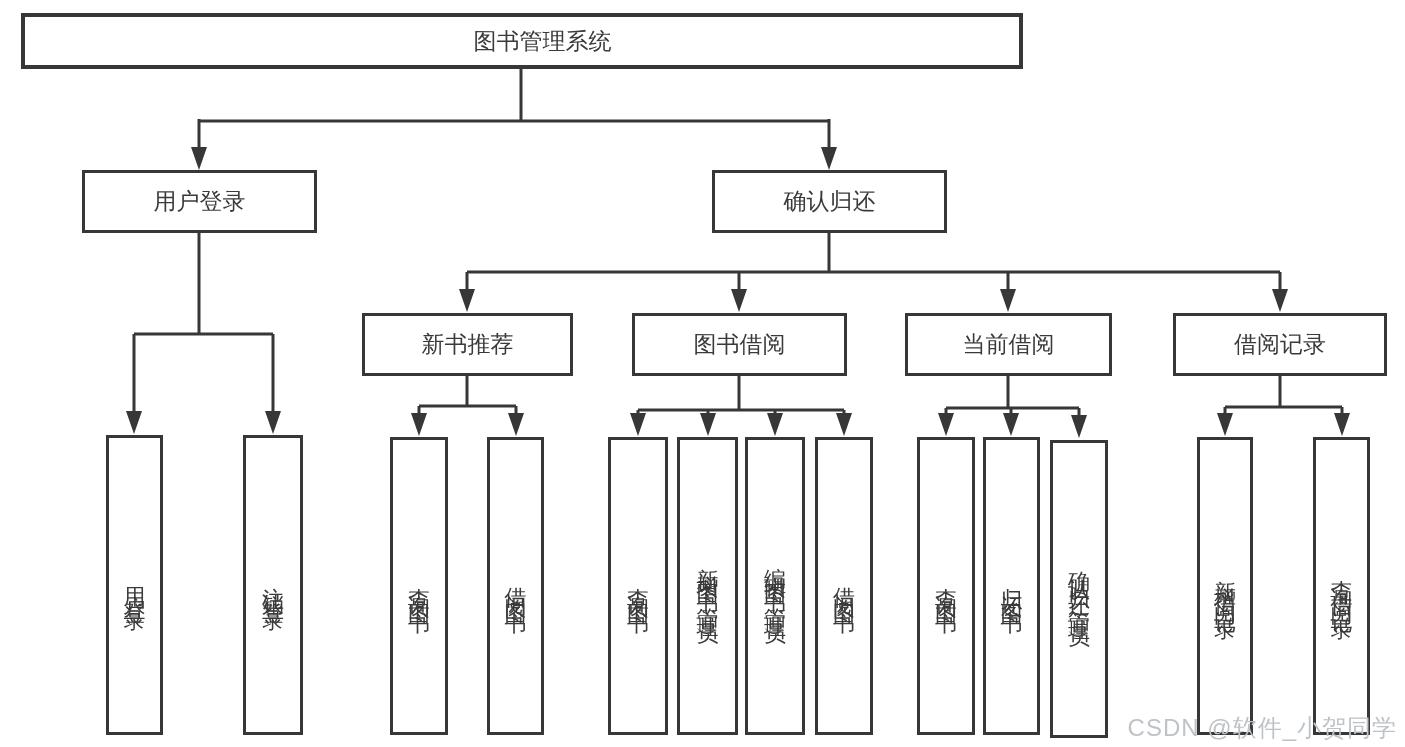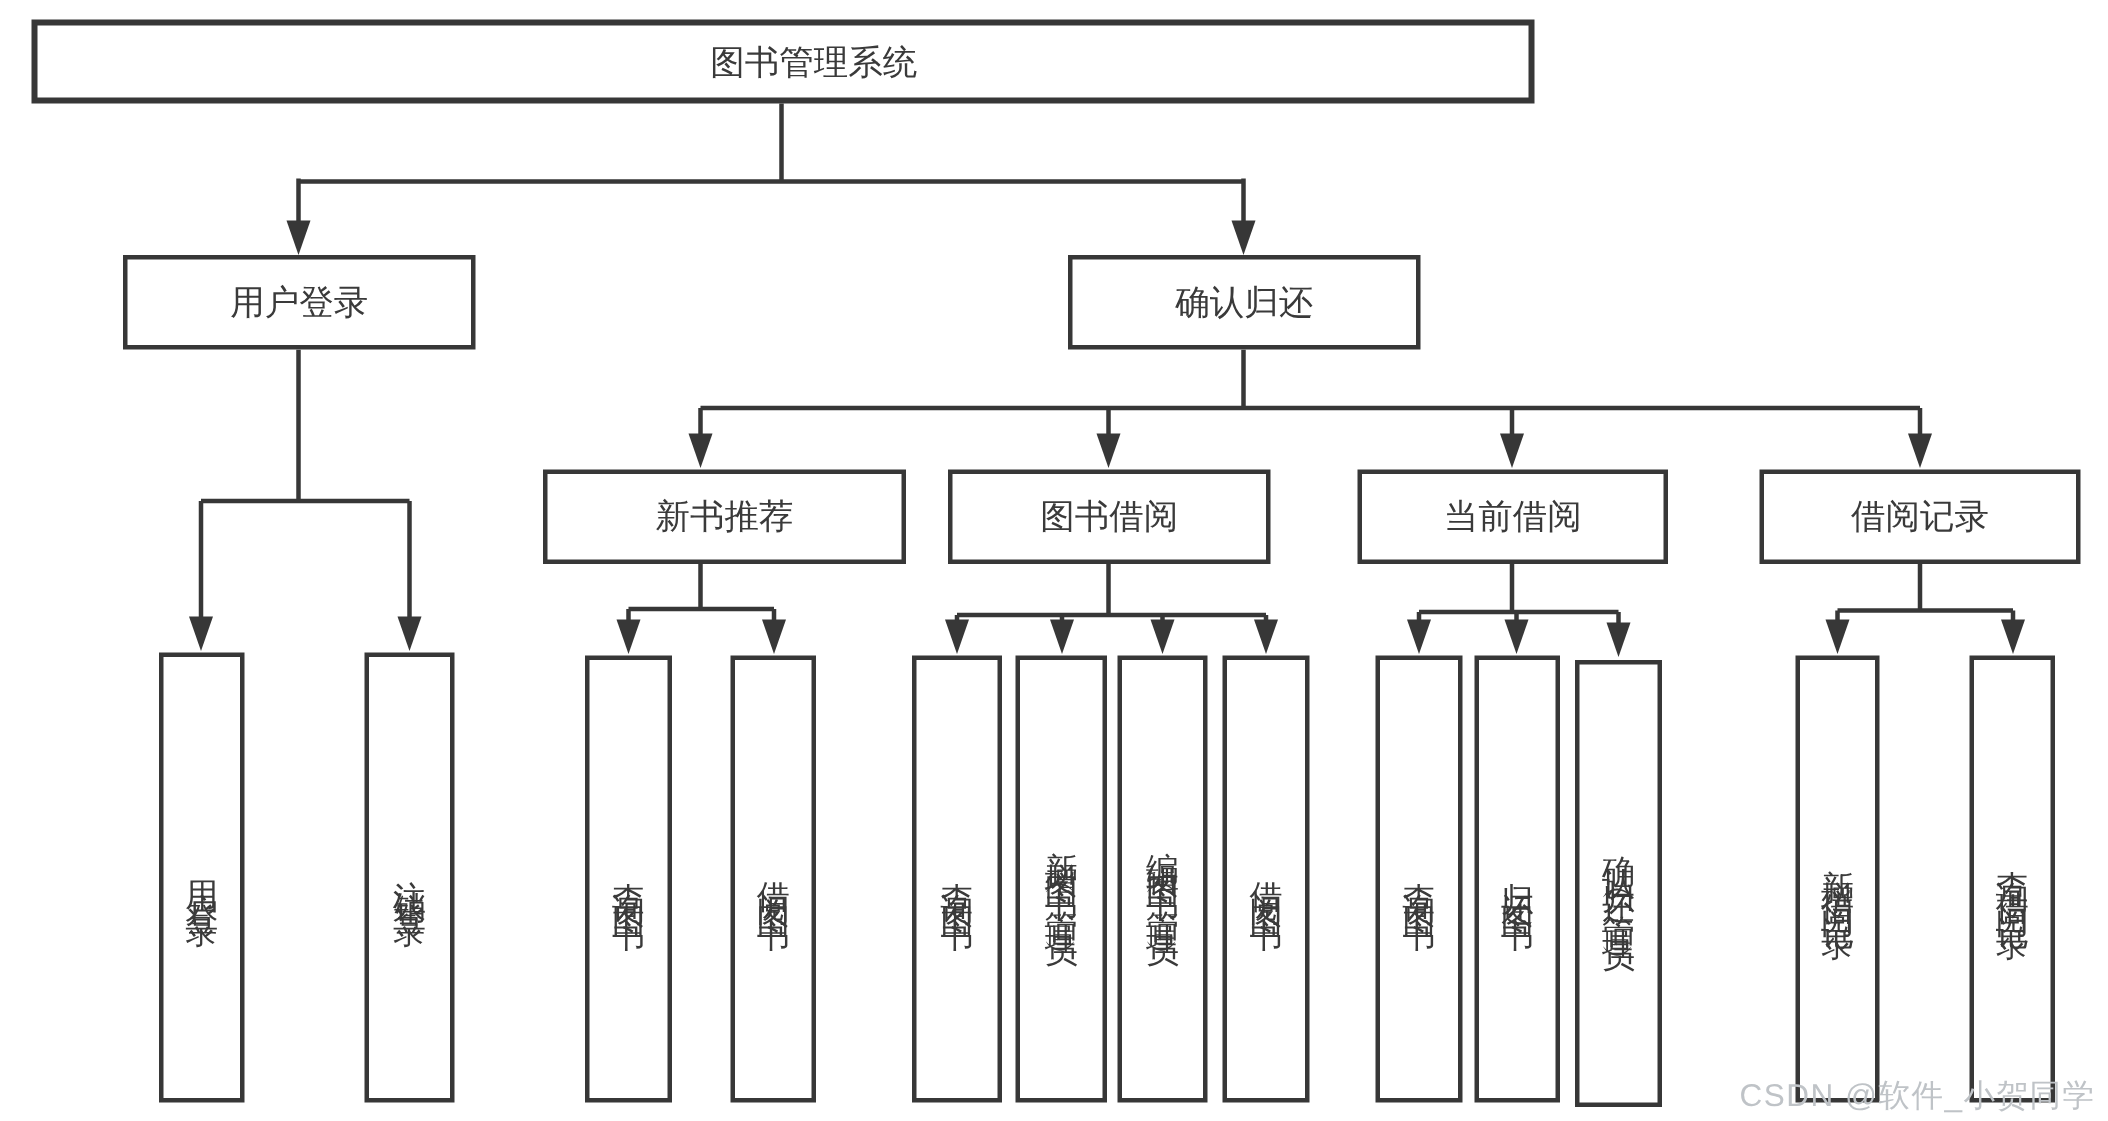--- a/index.html
+++ b/index.html
@@ -48,21 +48,21 @@
     writing-mode: vertical-rl;
     text-orientation: mixed;
     letter-spacing: 8px;
     line-height: 1;
     white-space: nowrap;
   }
   .watermark {
     position: absolute;
     right: 8px;
     bottom: 3px;
-    font-size: 21px;
+    font-size: 24px;
     color: var(--color-watermark);
     z-index: 3;
     letter-spacing: 1px;
     white-space: nowrap;
   }
 </style>
 </head>
 <body>
 
 <div class="canvas">
@@ -110,21 +110,21 @@
     <span>图书管理系统</span>
   </div>
 
   <div class="node hbox" style="left:82px; top:170px; width:235px; height:63px;">
     <span>用户登录</span>
   </div>
   <div class="node hbox" style="left:712px; top:170px; width:235px; height:63px;">
     <span>确认归还</span>
   </div>
 
-  <div class="node hbox" style="left:362px; top:313px; width:242px; height:63px;">
+  <div class="node hbox" style="left:362px; top:313px; width:211px; height:63px;">
     <span>新书推荐</span>
   </div>
   <div class="node hbox" style="left:632px; top:313px; width:215px; height:63px;">
     <span>图书借阅</span>
   </div>
   <div class="node hbox" style="left:905px; top:313px; width:207px; height:63px;">
     <span>当前借阅</span>
   </div>
   <div class="node hbox" style="left:1173px; top:313px; width:214px; height:63px;">
     <span>借阅记录</span>

